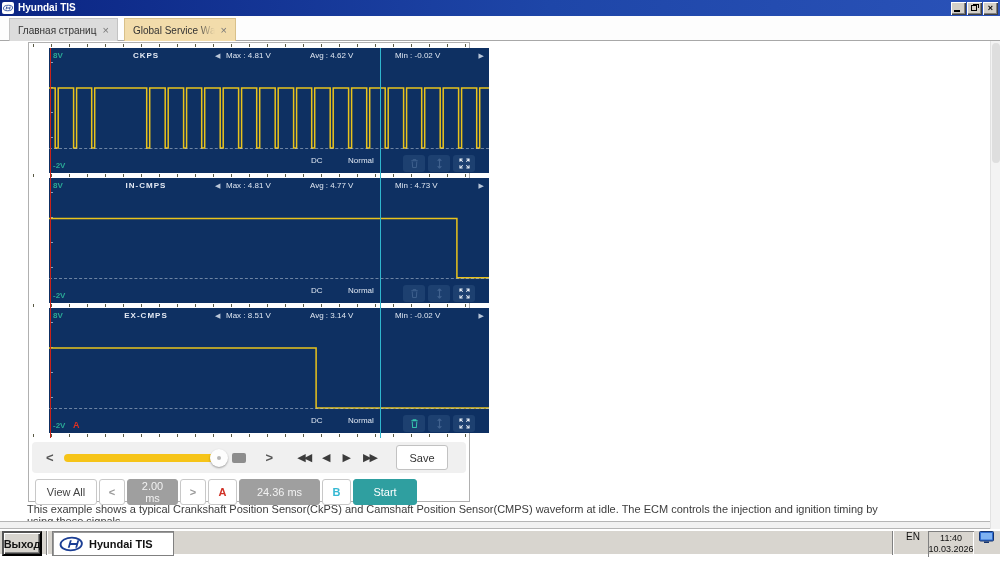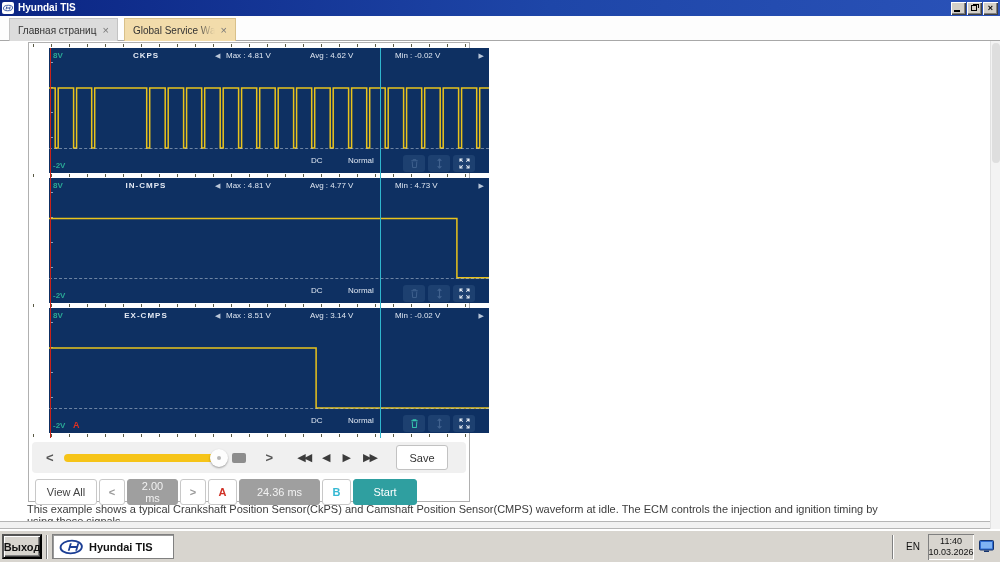--- a/index.html
+++ b/index.html
@@ -87,22 +87,22 @@
   .b-start{width:64px;background:#2f9fa0;border-color:#2f9fa0;color:#fff;}
 
   
   .desc{position:absolute;left:27px;top:503px;width:860px;font-size:11px;color:#3c3c3c;}
   .vscroll{position:absolute;right:0;top:41px;width:10px;bottom:41px;background:#f3f3f3;border-left:1px solid #e2e2e2;}
   .vthumb{position:absolute;left:1px;top:2px;width:8px;height:120px;background:#dedede;border-radius:4px;}
   .hstrip{position:absolute;left:0;top:521px;width:100%;height:8px;background:#f1f1f1;
     border-top:1px solid #b5b5b5;border-bottom:1px solid #b5b5b5;}
 
   
-  .taskbar{position:absolute;left:0;top:530px;width:100%;height:32px;background:#d8d5cf;
-    border-top:1px solid #fff;display:flex;align-items:center;}
+  .taskbar{position:absolute;left:0;top:530px;width:100%;height:24px;background:#d8d5cf;
+    border-top:1px solid #fff;display:flex;align-items:flex-start;}
   .exitbtn{margin-left:2px;width:40px;height:25px;background:#d8d5cf;font-size:11px;font-weight:bold;color:#111;
     box-shadow:inset 1px 1px 0 #fff,inset -1px -1px 0 #404040,inset -2px -2px 0 #808080;
     display:flex;align-items:center;justify-content:center;}
   .tdiv{width:2px;height:24px;margin:0 4px;border-left:1px solid #808080;border-right:1px solid #fff;}
   .taskitem{width:122px;height:25px;background:#fff;border:1px solid #808080;
     box-shadow:inset 1px 1px 0 #9a9a9a;display:flex;align-items:center;padding:0 5px;gap:5px;}
   .taskitem .tilabel{font-size:11px;font-weight:bold;color:#111;}
   .trayspacer{flex:1;}
   .lang{font-size:10px;color:#111;padding:0 8px;}
   .clock{width:46px;height:26px;box-shadow:inset 1px 1px 0 #808080,inset -1px -1px 0 #fff;

